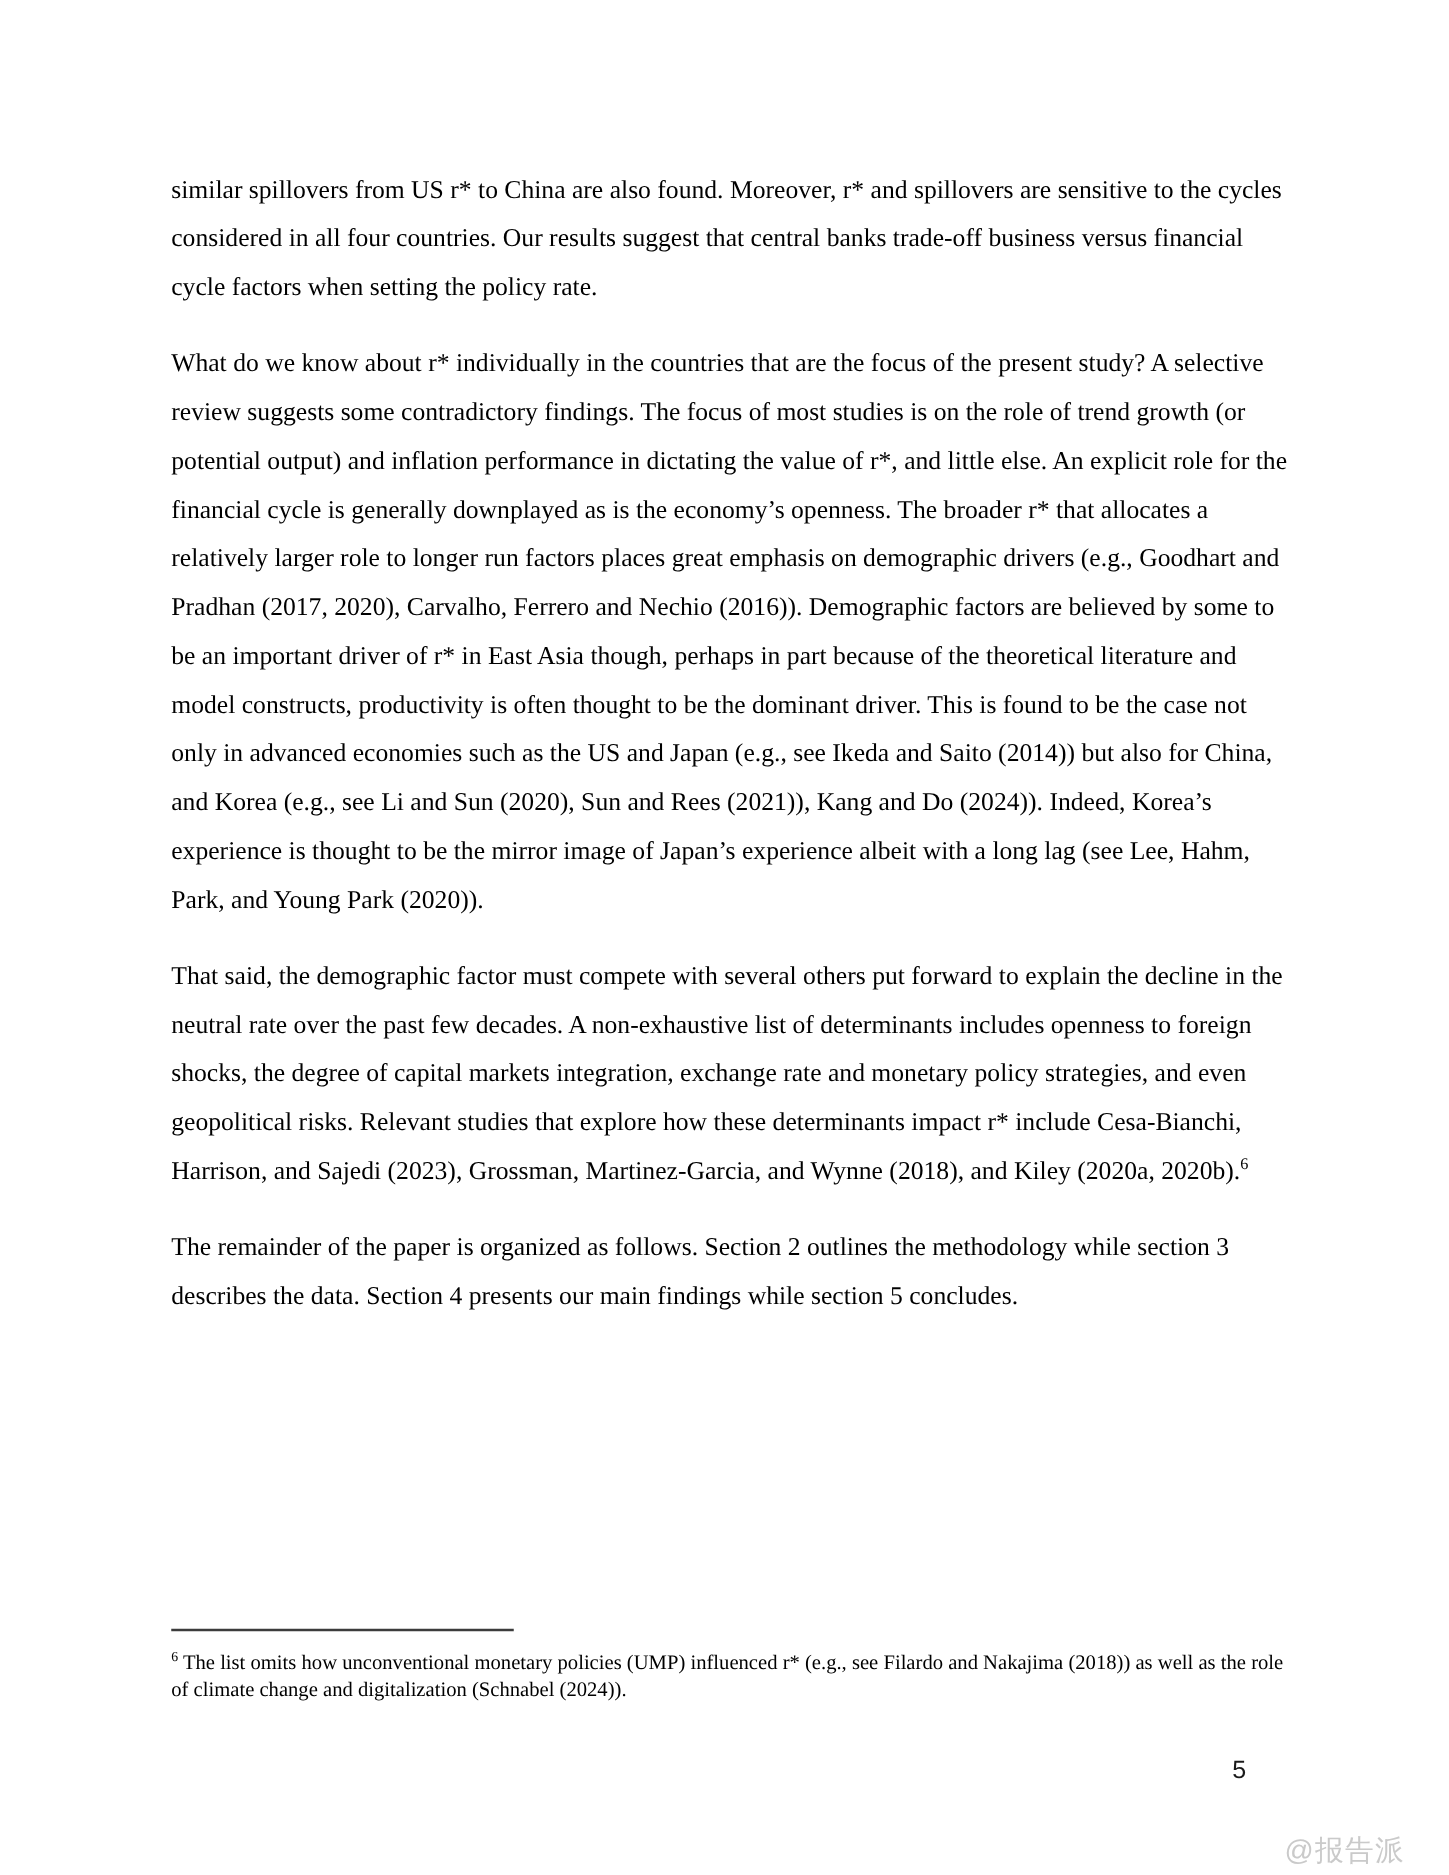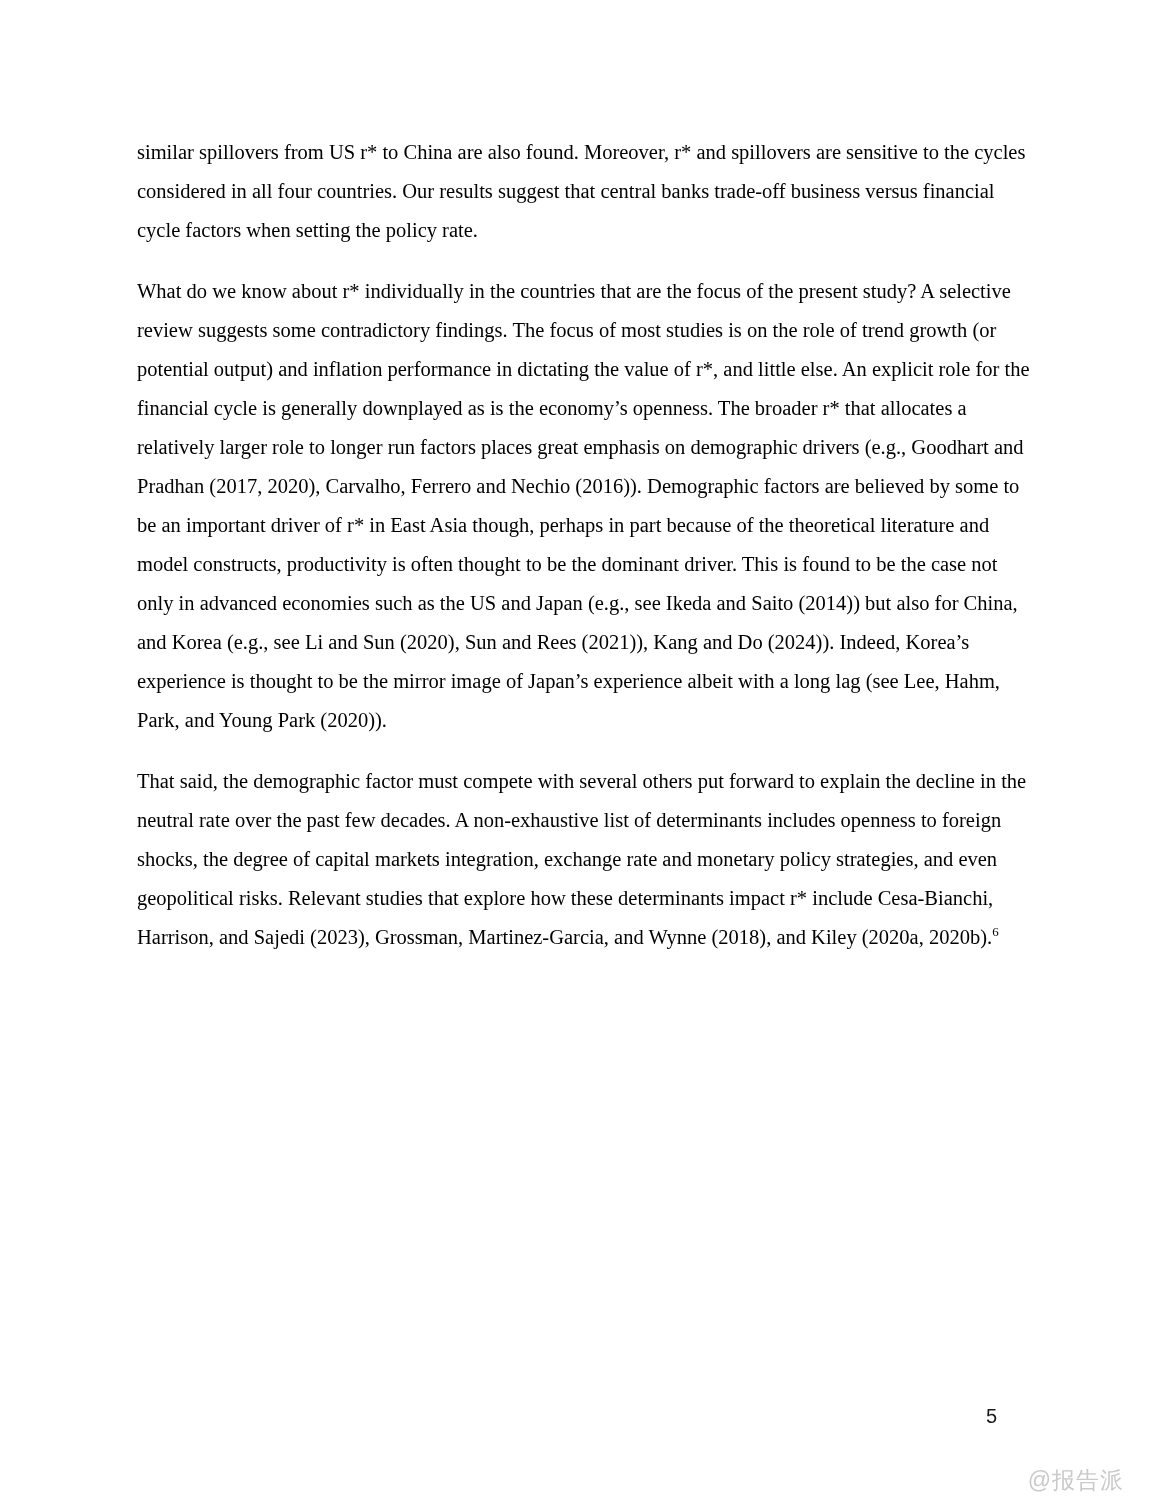--- a/index.html
+++ b/index.html
@@ -81,21 +81,26 @@
 <div class="page">
 
   <div class="content">
 
     <p class="body-par"><span>similar spillovers from US r* to China are also found. Moreover, r* and spillovers are sensitive to the cycles considered in all four countries. Our results suggest that central banks trade-off business versus financial cycle factors when setting the policy rate.</span></p>
 
     <p class="body-par"><span>What do we know about r* individually in the countries that are the focus of the present study? A selective review suggests some contradictory findings. The focus of most studies is on the role of trend growth (or potential output) and inflation performance in dictating the value of r*, and little else. An explicit role for the financial cycle is generally downplayed as is the economy’s openness. The broader r* that allocates a relatively larger role to longer run factors places great emphasis on demographic drivers (e.g., Goodhart and Pradhan (2017, 2020), Carvalho, Ferrero and Nechio (2016)). Demographic factors are believed by some to be an important driver of r* in East Asia though, perhaps in part because of the theoretical literature and model constructs, productivity is often thought to be the dominant driver. This is found to be the case not only in advanced economies such as the US and Japan (e.g., see Ikeda and Saito (2014)) but also for China, and Korea (e.g., see Li and Sun (2020), Sun and Rees (2021)), Kang and Do (2024)). Indeed, Korea’s experience is thought to be the mirror image of Japan’s experience albeit with a long lag (see Lee, Hahm, Park, and Young Park (2020)).</span></p>
 
     <p class="body-par"><span>That said, the demographic factor must compete with several others put forward to explain the decline in the neutral rate over the past few decades. A non-exhaustive list of determinants includes openness to foreign shocks, the degree of capital markets integration, exchange rate and monetary policy strategies, and even geopolitical risks. Relevant studies that explore how these determinants impact r* include Cesa-Bianchi, Harrison, and Sajedi (2023), Grossman, Martinez-Garcia, and Wynne (2018), and Kiley (2020a, 2020b).</span><sup>6</sup></p>
 
+    <p class="body-par"><span>The remainder of the paper is organized as follows. Section 2 outlines the methodology while section 3 describes the data. Section 4 presents our main findings while section 5 concludes.</span></p>
 
   </div>
 
+  <div class="footnote-area">
+    <div class="footnote-rule"></div>
+    <div class="footnote-text"><sup>6</sup> <span>The list omits how unconventional monetary policies (UMP) influenced r* (e.g., see Filardo and Nakajima (2018)) as well as the role of climate change and digitalization (Schnabel (2024)).</span></div>
+  </div>
 
   <div class="page-number">5</div>
 
   <div class="watermark">@报告派</div>
 
 </div>
 
 </body></html>

